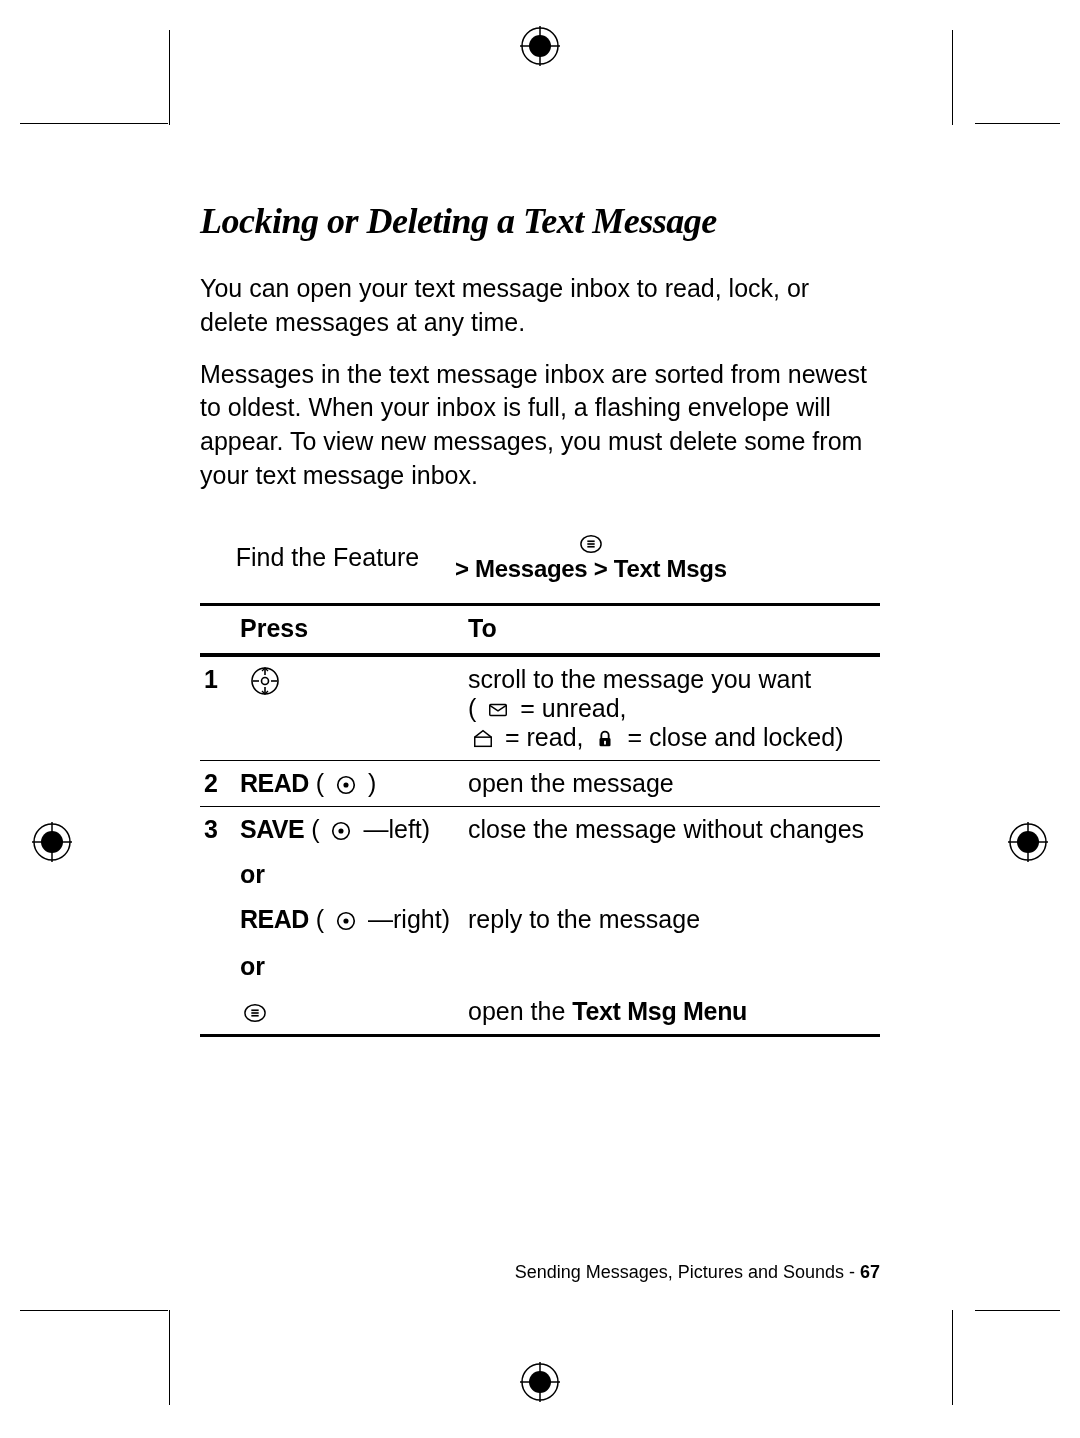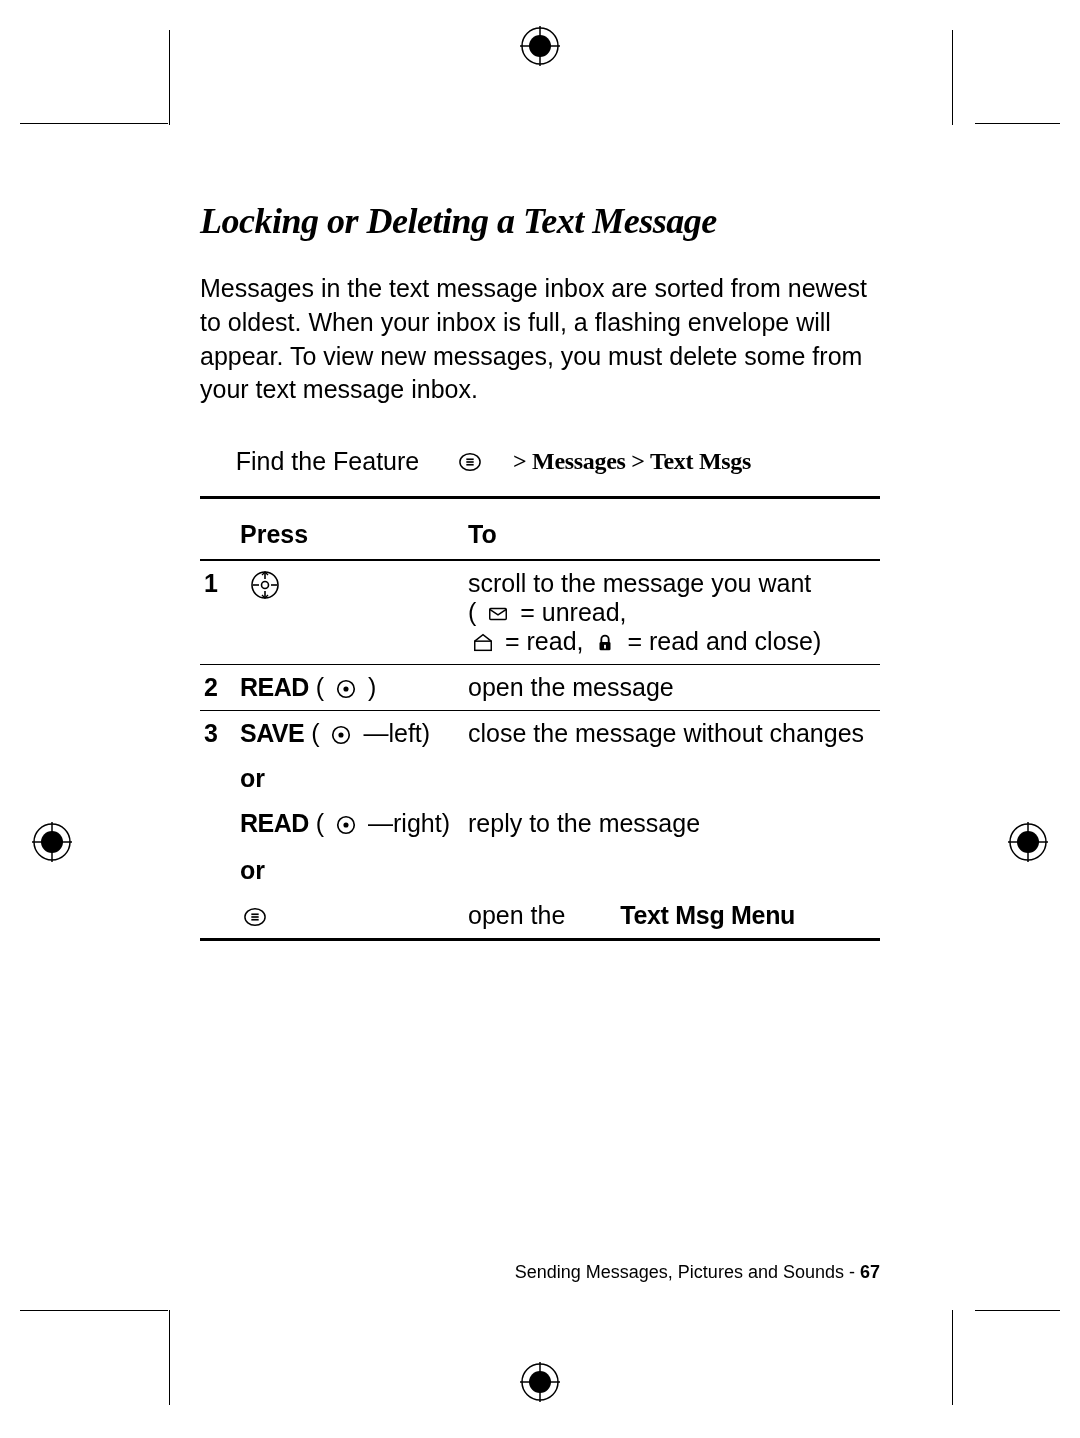--- a/index.html
+++ b/index.html
@@ -65,24 +65,25 @@
     align-items: center;
     text-align: center;
   }
   .feature-left {
     width: 255px;
     font-size: 25px;
   }
   .feature-right {
     display: flex;
     align-items: center;
-    font-family: Liberation Serif, serif;
+    font-family: Liberation Sans, sans-serif;
     font-weight: bold;
     font-size: 24px;
     letter-spacing: -0.3px;
+    flex-direction: column;
   }
   .ficon {
     display: inline-flex;
     vertical-align: middle;
     margin: 0 4px;
   }
   .gap { display: inline-block; width: 28px; }
 
   table.steps {
     border-collapse: collapse;
@@ -91,36 +92,35 @@
   }
   table.steps td, table.steps th {
     text-align: left;
     vertical-align: top;
     padding: 8px 4px;
     font-size: 25px;
   }
   table.steps th {
     font-weight: bold;
     border-top: 3px solid #000;
-    border-bottom: 2px solid #000000;
-    padding-top: 21px;
+    border-bottom: 4px solid #000000;
+    padding-top: 8px;
     padding-bottom: 10px;
   }
   .num-col { width: 28px; font-weight: bold; padding-right: 6px; }
   .press-col { width: 220px; }
   .key-label {
     font-family: "Arial Narrow", Arial, sans-serif;
     font-weight: bold;
     letter-spacing: -0.5px;
   }
   .bold-cond {
     font-family: "Arial Narrow", Arial, sans-serif;
     font-weight: bold;
     letter-spacing: -0.3px;
-    margin-left: 48px;
   }
   .or-cell {
     font-family: "Arial Narrow", Arial, sans-serif;
     font-weight: bold;
     padding-left: 30px;
     padding-top: 20px;
     padding-bottom: 8px;
   }
   .sep td { border-bottom: 1px solid #000; }
 
@@ -178,20 +178,21 @@
 <div class="crop-line crop-v1"></div>
 <div class="crop-line crop-h2"></div>
 <div class="crop-line crop-v2"></div>
 <div class="crop-line crop-h3"></div>
 <div class="crop-line crop-v3"></div>
 <div class="crop-line crop-h4"></div>
 <div class="crop-line crop-v4"></div>
 
 <div class="content">
   <div class="title">Locking or Deleting a Text Message</div>
+  <div class="para">You can open your text message inbox to read, lock, or delete messages at any time.</div>
   <div class="para">Messages in the text message inbox are sorted from newest to oldest. When your inbox is full, a flashing envelope will appear. To view new messages, you must delete some from your text message inbox.</div>
 
   <div class="feature-row">
     <div class="feature-left">Find the Feature</div>
     <div class="feature-right">
       <span class="ficon">
         <svg class="icon16" viewBox="0 0 24 24">
             <ellipse cx="12" cy="12" rx="11" ry="9" fill="none" stroke="#000" stroke-width="1.6"></ellipse>
             <line x1="8" y1="9" x2="16" y2="9" stroke="#000" stroke-width="1.8"></line>
             <line x1="8" y1="12" x2="16" y2="12" stroke="#000" stroke-width="1.8"></line>
@@ -244,21 +245,21 @@
               </svg>
         </span>
         <span> = read, </span>
         <span class="ficon">
           <svg class="icon16" viewBox="0 0 24 24">
                 <rect x="6" y="11" width="12" height="9" rx="1.5" fill="#000"></rect>
                 <path d="M8 11 V8 a4 4 0 0 1 8 0 V11" fill="none" stroke="#000" stroke-width="2"></path>
                 <rect x="11" y="14" width="2" height="4" fill="#fff"></rect>
               </svg>
         </span>
-        <span> = read and close)</span>
+        <span> = close and locked)</span>
       </td>
     </tr>
 
     <tr class="sep">
       <td class="num-col">2</td>
       <td class="press-col">
         <span class="key-label">READ</span>
         <span> (</span>
         <span class="ficon">
           <svg class="icon16" viewBox="0 0 24 24">

